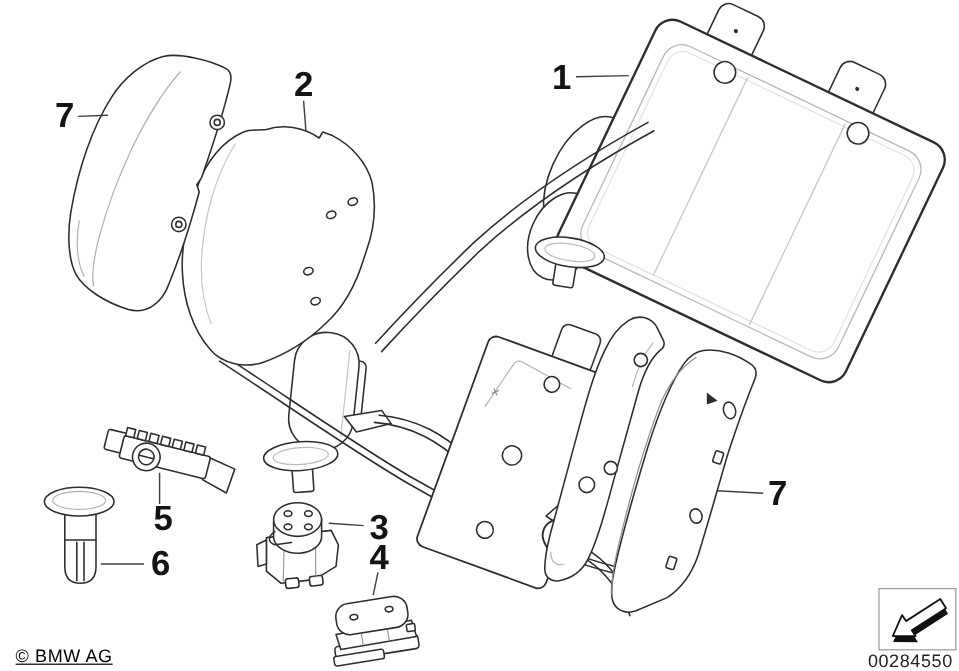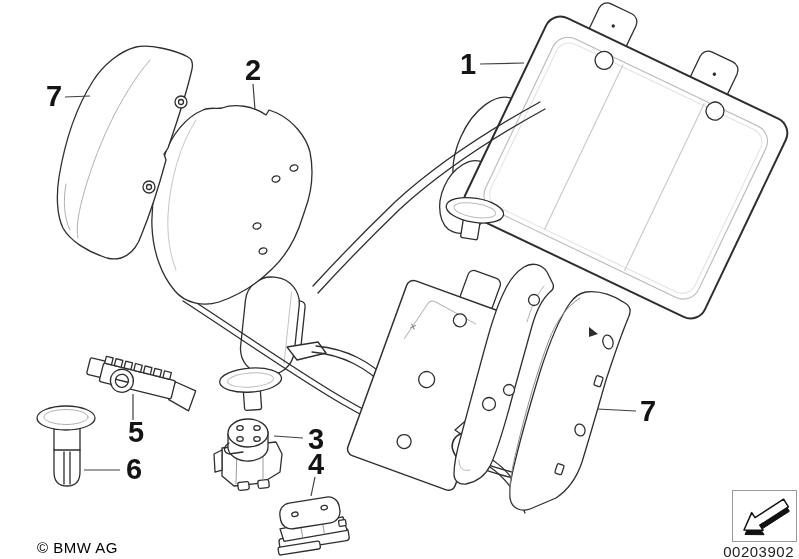--- a/index.html
+++ b/index.html
@@ -1,20 +1,20 @@
 <!DOCTYPE html>
 <html><head>
 <meta charset="utf-8">
 <style>
   html,body{margin:0;padding:0;background:#fff;}
   #stage{position:relative;width:799px;height:559px;background:#fff;overflow:hidden;
          font-family:"Liberation Sans",sans-serif;}
   #stage svg{position:absolute;left:0;top:0;}
   .callout-text{font-family:"Liberation Sans",sans-serif;font-weight:bold;font-size:29px;fill:#141414;text-anchor:middle;}
-  .footer-copyright{position:absolute;left:37px;top:539px;font-size:15px;color:#000;letter-spacing:.5px;}
+  .footer-copyright{position:absolute;left:13px;top:539px;font-size:15px;color:#000;letter-spacing:.5px;text-decoration:underline;}
   .footer-imgnum{position:absolute;right:5px;top:543px;font-size:15px;color:#222;letter-spacing:.5px;}
 </style>
 </head>
 <body>
 
 <div id="stage">
 
 <svg width="799" height="559" viewBox="0 0 799 559">
   <g fill="#ffffff" stroke="#2e2e2e" stroke-width="1.3" stroke-linejoin="round" stroke-linecap="round">
 
@@ -214,15 +214,15 @@
   <g>
     <rect x="732.5" y="490.5" width="64" height="51" fill="#ffffff" stroke="#999999" stroke-width="1"></rect>
     <g transform="translate(734,494)">
       <polygon points="11,40.5 18.7,23.1 22,28.1 50.6,9.7 55.4,17.3 26.8,35.7 30.1,40.7" fill="#111111" stroke="#111111" stroke-width="1"></polygon>
       <polygon points="10,36 17.7,18.6 21,23.6 49.6,5.2 54.4,12.8 25.8,31.2 29.1,36.2" fill="#ffffff" stroke="#111111" stroke-width="1.5" stroke-linejoin="round"></polygon>
     </g>
   </g>
 </svg>
 
 <div class="footer-copyright">© BMW AG</div>
-<div class="footer-imgnum">00203902</div>
+<div class="footer-imgnum">00284550</div>
 
 </div>
 
 </body></html>

